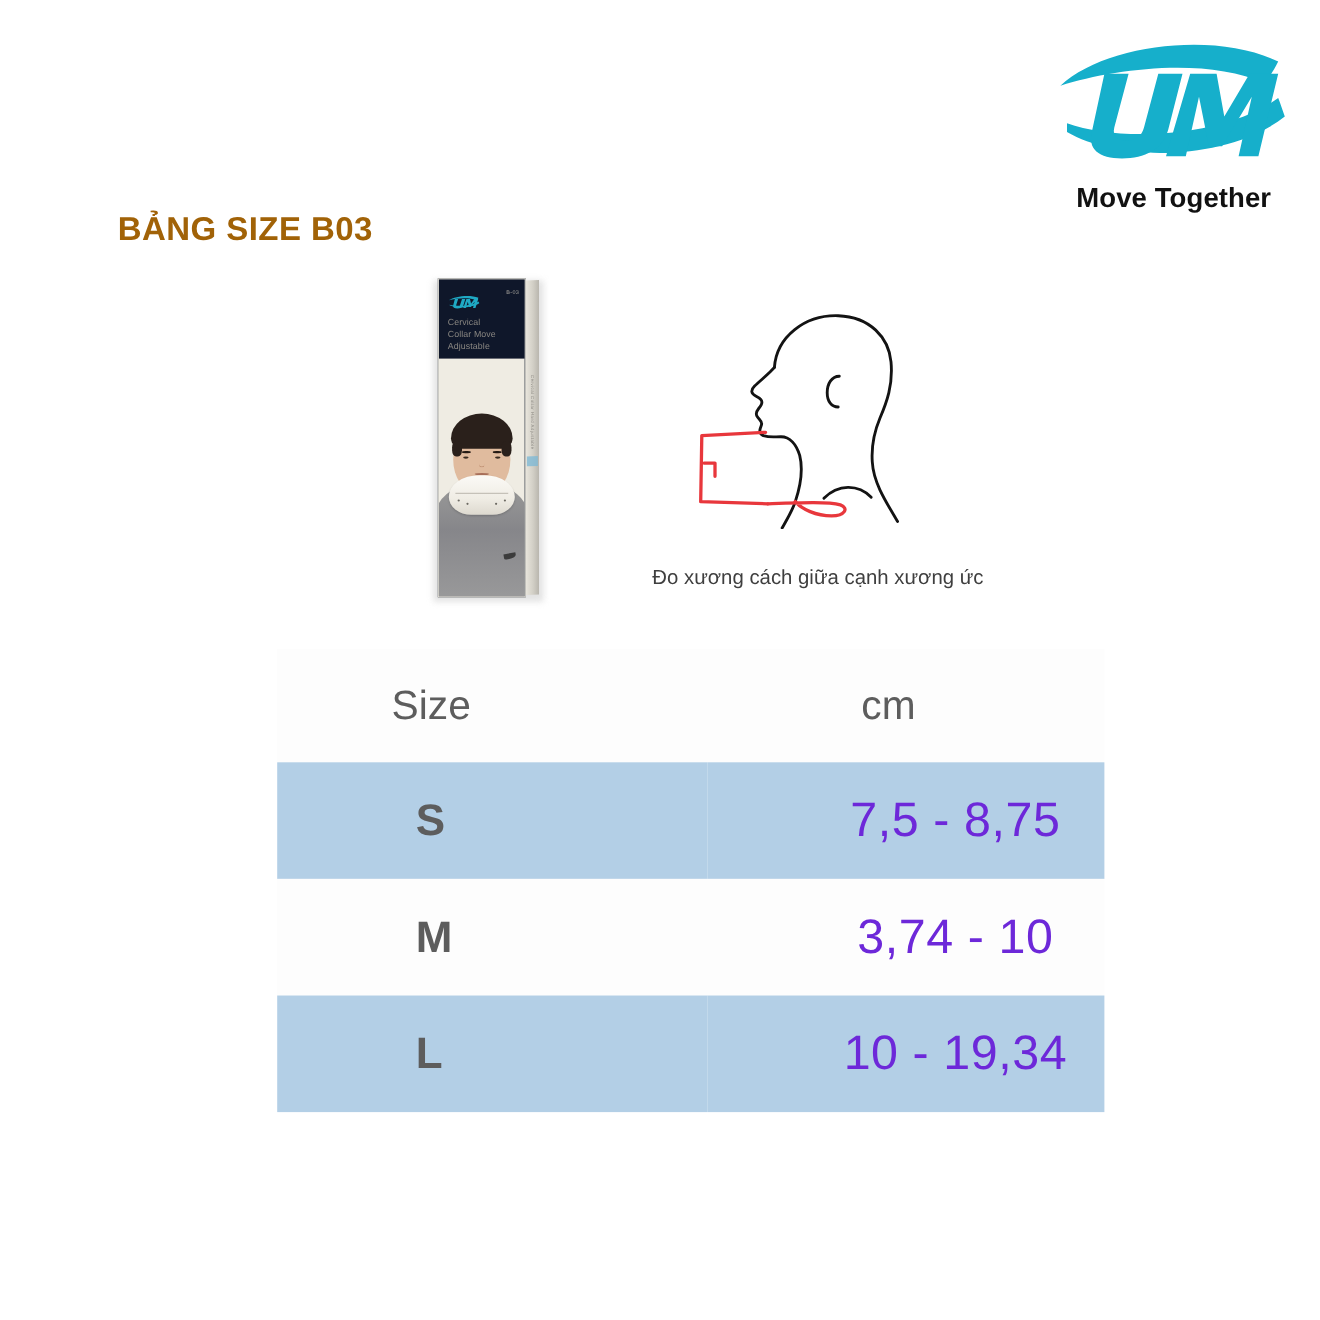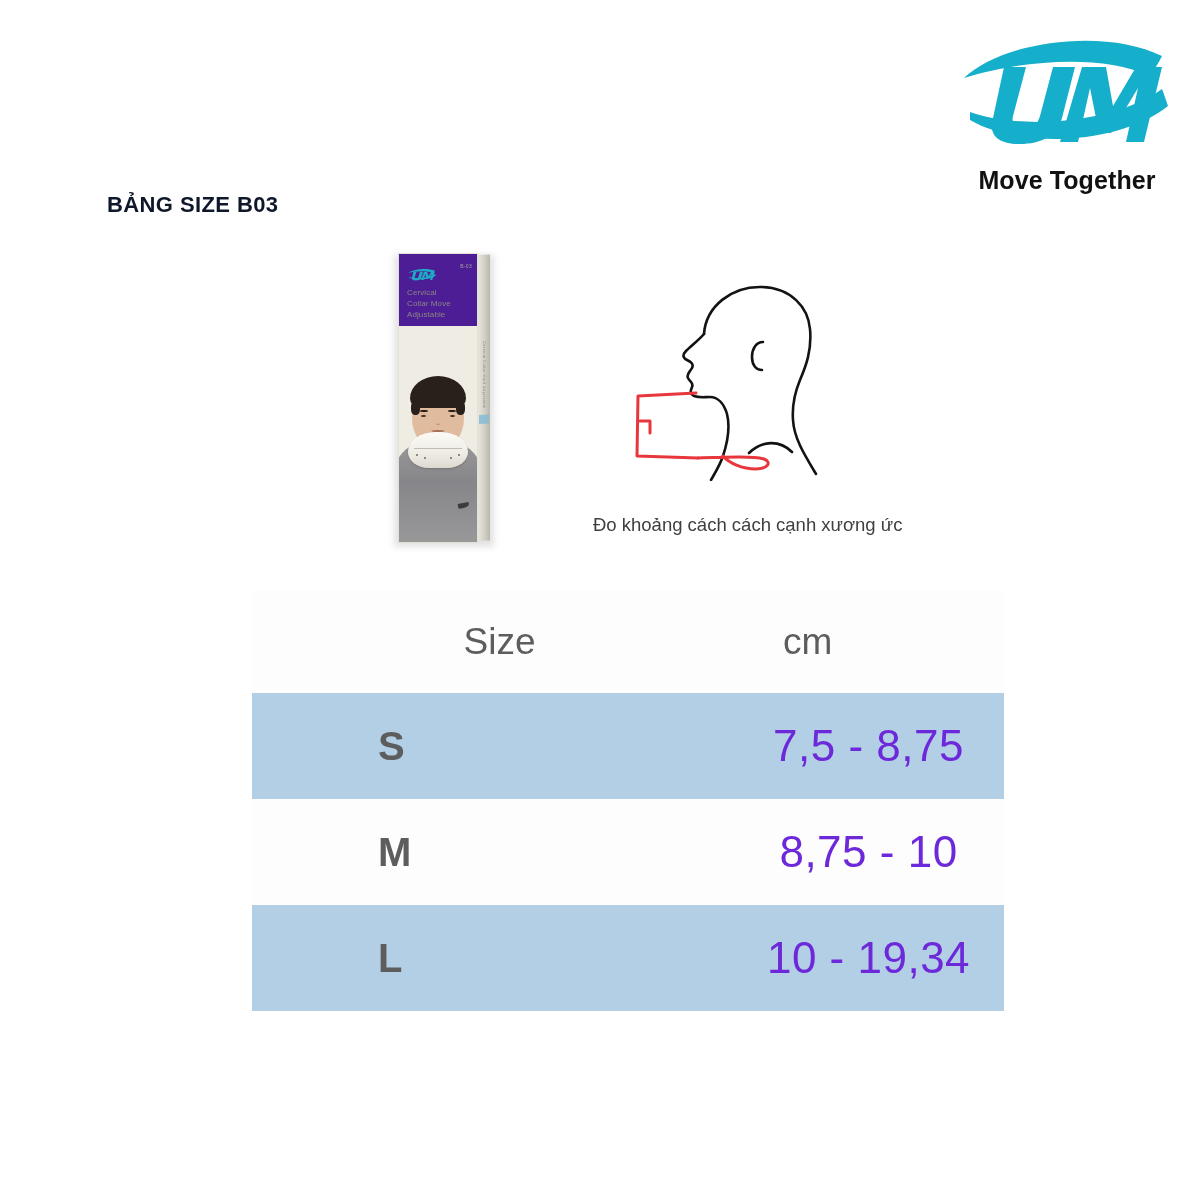--- a/index.html
+++ b/index.html
@@ -45,23 +45,23 @@
     line-height: 1;
     transform: translateY(-22px);
     font-family: "Liberation Sans", "DejaVu Sans", sans-serif;
   }
 
   
   .page-title {
     position: absolute;
     left: 107px;
     top: 192px;
-    font-size: 22px;
+    font-size: 30px;
     font-weight: 700;
-    color: #0f172a;
+    color: #a16207;
     letter-spacing: 0.4px;
     white-space: nowrap;
   }
 
   
   .product-box {
     position: absolute;
     left: 392px;
     top: 251px;
     width: 104px;
@@ -76,21 +76,21 @@
     background: #d9d9d9;
     filter: blur(3px);
     opacity: .75;
   }
   .pb-face {
     position: absolute;
     left: 6px;
     top: 2px;
     width: 80px;
     height: 290px;
-    background: #4c1d95;
+    background: #0f172a;
     overflow: hidden;
     border: 1px solid #e3e0d6;
     box-sizing: border-box;
   }
   .pb-spine {
     position: absolute;
     left: 86px;
     top: 4px;
     width: 12px;
     height: 286px;
@@ -315,21 +315,21 @@
   .size-table thead tr {
     background: #fdfdfd;
   }
   .size-table thead th {
     height: 103px;
     font-weight: 400;
     font-size: 37px;
     color: #5d5d5d;
     vertical-align: middle;
   }
-  .th-size { text-align: center;  padding-left: 104px !important; }
+  .th-size { text-align: left;  padding-left: 104px !important; }
   .th-cm   { text-align: left;  padding-left: 140px !important; }
 
   .size-table tbody tr { height: 106px; }
   .size-table tbody tr.shade { background: #b3cfe6; }
   .size-table tbody tr.plain { background: #fdfdfd; }
 
   .cell-size {
     font-size: 40px;
     font-weight: 700;
     color: #5d5d5d;
@@ -434,41 +434,41 @@
   </g>
 
   <g fill="none" stroke="#E8373C" stroke-width="3" stroke-linecap="round" stroke-linejoin="round">
     <path d="M68 127 L10 130 L9 190 L70 192"></path>
     <path d="M12 155 L22 155 L22 167"></path>
     <path d="M70 192 C 100 191, 125 190, 136 193 C 144 196, 140 203, 128 203 C 114 203, 101 197, 95 190"></path>
   </g>
 </svg>
 
 <div class="diagram-caption">
-  <div>Đo khoảng cách cách cạnh xương ức</div>
+  <div>Đo xương cách giữa cạnh xương ức</div>
 </div>
 
 <table class="size-table">
   <colgroup>
     <col class="col-size">
     <col class="col-cm">
   </colgroup>
   <thead>
     <tr>
       <th class="th-size">Size</th>
       <th class="th-cm">cm</th>
     </tr>
   </thead>
   <tbody>
     <tr class="shade">
       <td class="cell-size">S</td>
       <td class="cell-cm">7,5 - 8,75</td>
     </tr>
     <tr class="plain">
       <td class="cell-size">M</td>
-      <td class="cell-cm">8,75 - 10</td>
+      <td class="cell-cm">3,74 - 10</td>
     </tr>
     <tr class="shade">
       <td class="cell-size">L</td>
       <td class="cell-cm">10 - 19,34</td>
     </tr>
   </tbody>
 </table>
 
 </body></html>

